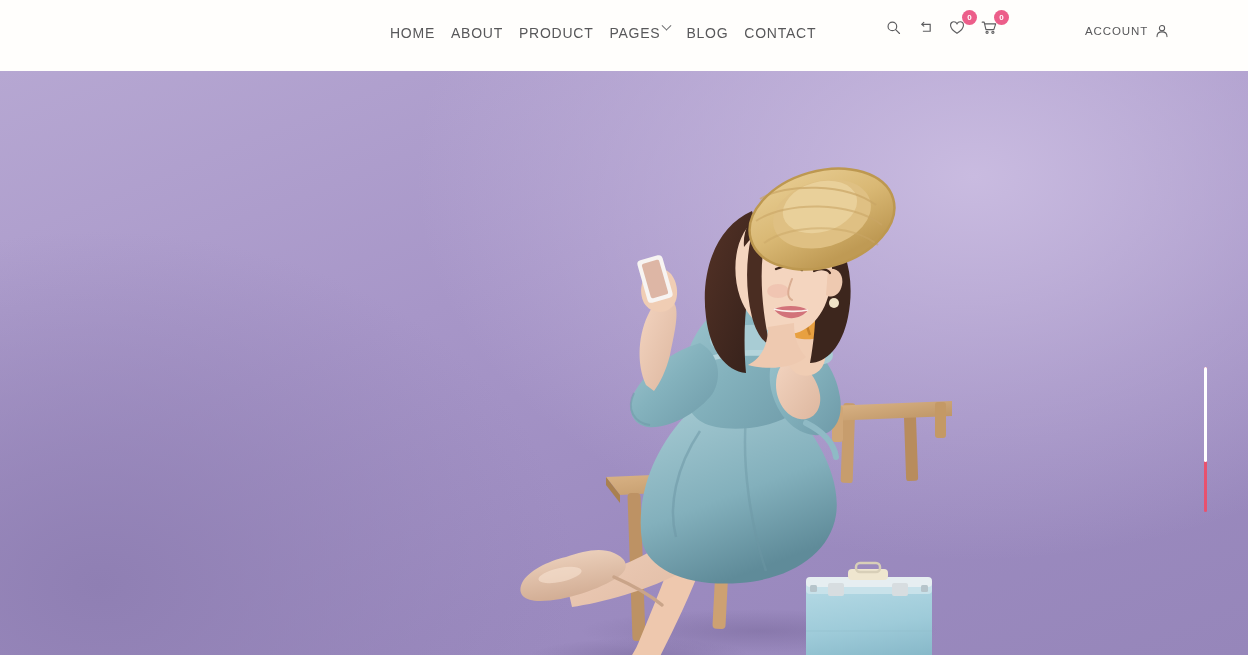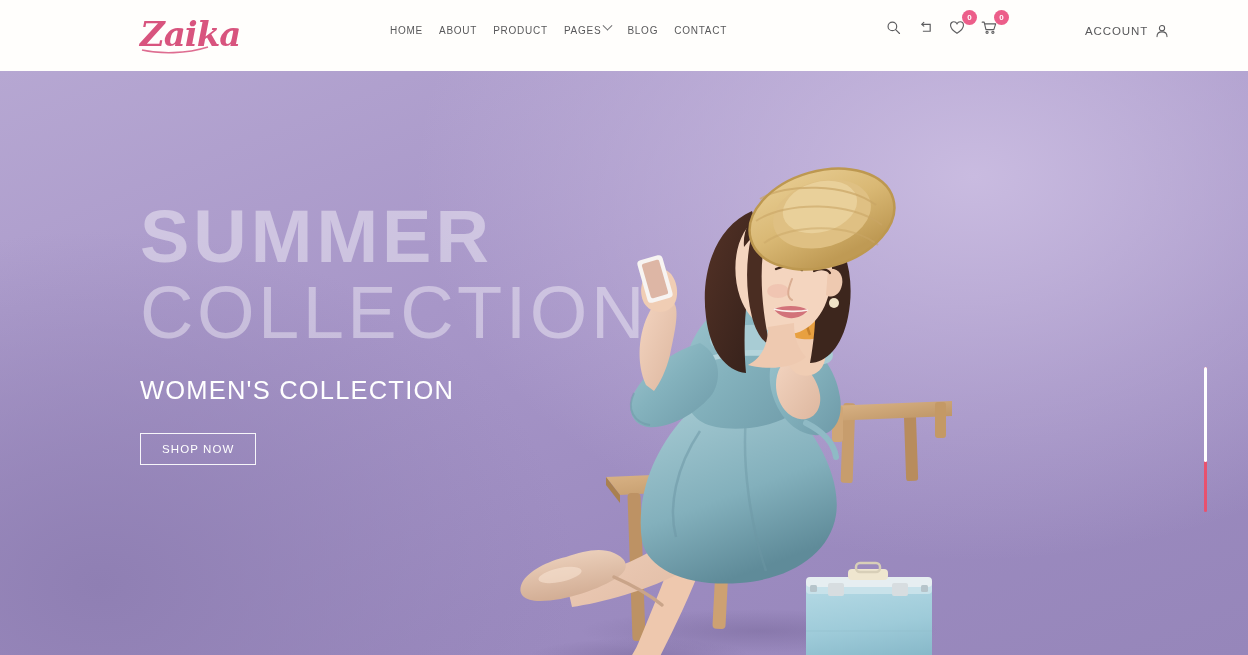--- a/index.html
+++ b/index.html
@@ -33,21 +33,21 @@
     fill:#d8547e;
     letter-spacing:-1px;
   }
 
   .nav{
     position:absolute; left:390px; top:25px;
     display:flex; align-items:center;
     gap:16px;
   }
   .nav-item{
-    font-size:10px;
+    font-size:14px;
     letter-spacing:0.75px;
     color:#58585a;
     text-transform:uppercase;
     cursor:pointer;
     white-space:nowrap;
     display:flex; align-items:flex-start; gap:3px;
     padding:0 0px;
   }
   .chev{
     display:inline-block;
@@ -181,26 +181,20 @@
     width:3px; height:95px;
     background:#ffffff;
     border-radius:2px;
   }
 </style>
 </head>
 <body>
 
 <div class="header">
 
-  <div class="logo">
-    <svg width="76" height="50" viewBox="0 0 76 50">
-      <text class="logo-text" x="2" y="36">Zaika</text>
-      <path d="M4 40 C 22 44, 48 44, 70 37" stroke="#d8547e" stroke-width="1.6" fill="none" opacity="0.85"></path>
-    </svg>
-  </div>
 
   <nav class="nav">
     <div class="nav-item">
       <span>HOME</span>
     </div>
     <div class="nav-item">
       <span>ABOUT</span>
     </div>
     <div class="nav-item">
       <span>PRODUCT</span>
@@ -439,25 +433,19 @@
         <path d="M760 128 C786 112, 846 112, 876 134" stroke="#c9a565" stroke-width="2" fill="none" opacity="0.7"></path>
         <path d="M756 150 C786 130, 852 130, 882 154" stroke="#c9a565" stroke-width="2" fill="none" opacity="0.6"></path>
         <path d="M764 172 C792 152, 850 152, 878 174" stroke="#c9a565" stroke-width="2" fill="none" opacity="0.5"></path>
         <ellipse cx="822" cy="148" rx="74" ry="48" fill="none" stroke="#bd9850" stroke-width="2.5" transform="rotate(-16 822 148)"></ellipse>
       </g>
 
       <path d="M768 256 C768 276, 760 288, 748 294 C770 300, 796 296, 806 286 C798 278, 794 266, 794 252 Z" fill="#eec9b0"></path>
     </svg>
   </div>
 
-  <div class="hero-copy">
-    <div class="title-1">SUMMER</div>
-    <div class="title-2">COLLECTION</div>
-    <div class="subtitle">WOMEN'S COLLECTION</div>
-    <button class="shop-btn">SHOP NOW</button>
-  </div>
 
   <div class="slider-progress">
     <div class="sp-track"></div>
     <div class="sp-fill"></div>
   </div>
 
 </div>
 
 </body></html>

